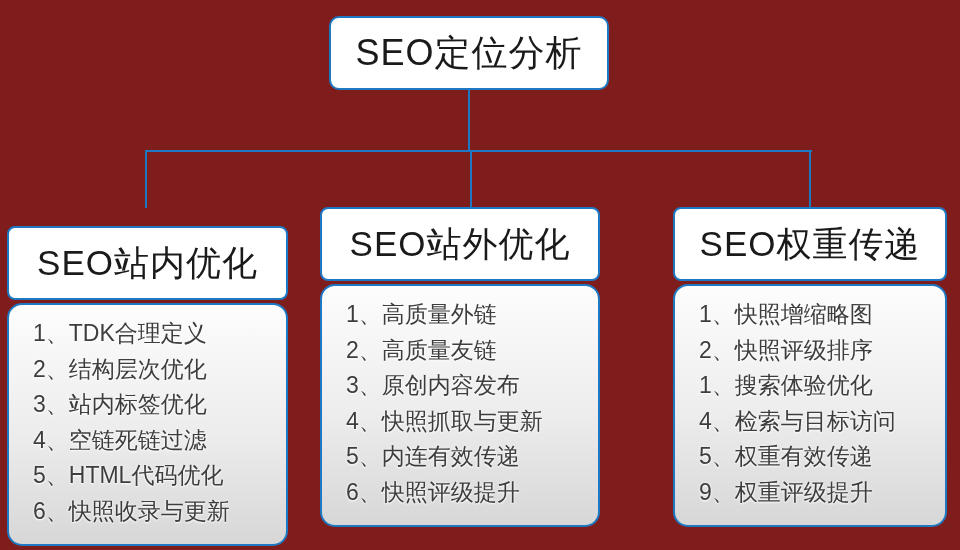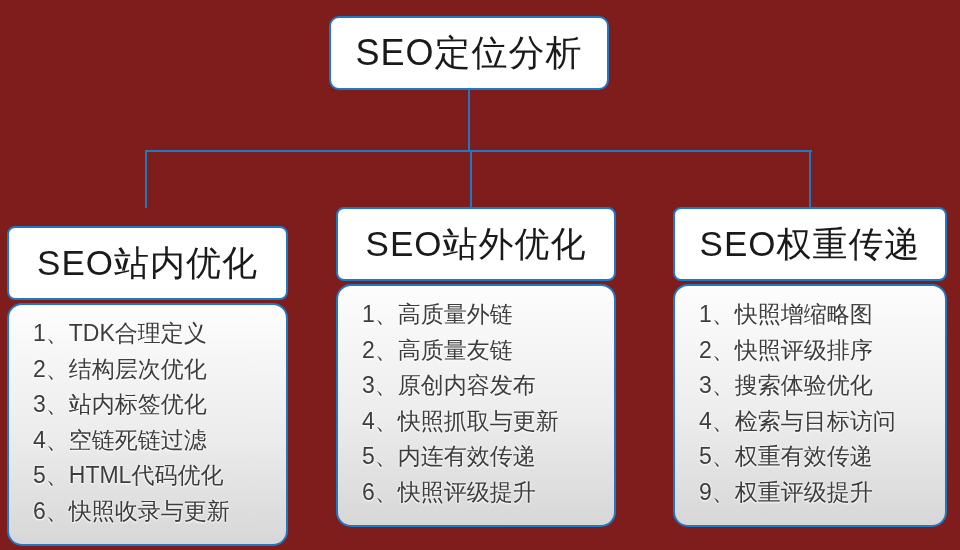--- a/index.html
+++ b/index.html
@@ -43,21 +43,21 @@
     color: #1a1a1a;
     letter-spacing: 1px;
     box-sizing: border-box;
   }
   
   .column {
     position: absolute;
     top: 207px;
   }
   #column-onsite   { left: 7px;   width: 281px; margin-top: 19px; }
-  #column-offsite  { left: 336px; width: 280px; }
+  #column-offsite  { left: 320px; width: 280px; }
   #column-weight   { left: 673px; width: 274px; }
   .column-header {
     width: 100%;
     height: 74px;
     background: #ffffff;
     border: 2px solid #1e78c2;
     border-radius: 8px;
     display: flex;
     align-items: center;
     justify-content: center;
@@ -129,20 +129,20 @@
     </ul>
   </div>
 
   <div class="column" id="column-weight">
     <div class="column-header">
       <span>SEO权重传递</span>
     </div>
     <ul class="column-list">
       <li>1、快照增缩略图</li>
       <li>2、快照评级排序</li>
-      <li>3、搜索体验优化</li>
+      <li>1、搜索体验优化</li>
       <li>4、检索与目标访问</li>
       <li>5、权重有效传递</li>
       <li>9、权重评级提升</li>
     </ul>
   </div>
 
 </div>
 
 </body></html>

